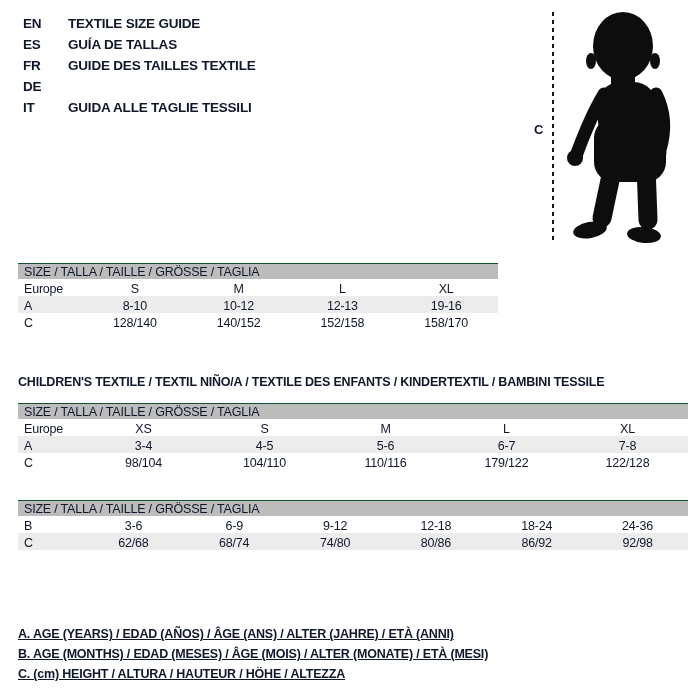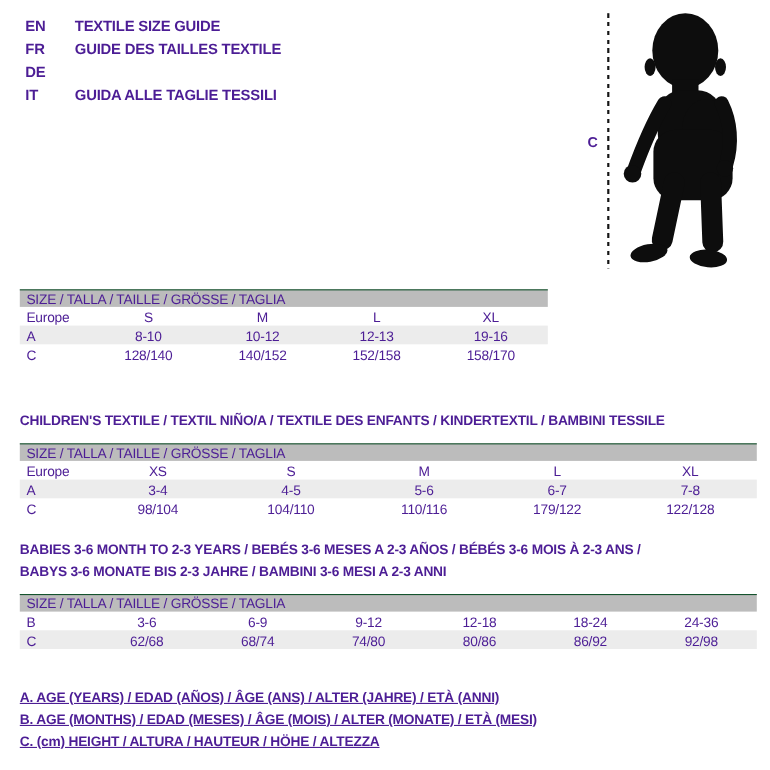--- a/index.html
+++ b/index.html
@@ -1,18 +1,18 @@
 <!DOCTYPE html>
 <html><head>
 <meta charset="utf-8">
 <style>
   html,body { margin:0; padding:0; background:#ffffff; }
   .page {
     position:relative; width:700px; height:700px; background:#ffffff;
-    font-family:"Liberation Sans", sans-serif; color:#4c1d95;
+    font-family:"Liberation Sans", sans-serif; color:#0f172a;
     letter-spacing:-0.2px; overflow:hidden;
   }
 
   
   .lang-list { position:absolute; left:23px; top:13px; }
   .lang-row { display:flex; line-height:21px; font-weight:bold; font-size:13.5px; }
   .lang-row .code { width:45px; }
   .lang-row .t { white-space:nowrap; }
 
   
@@ -44,20 +44,24 @@
 </style>
 </head>
 <body>
 
 <div class="page">
 
   <div class="lang-list" id="langs">
       <div class="lang-row">
         <span class="code">EN</span>
         <span class="t">TEXTILE SIZE GUIDE</span>
+      </div>
+      <div class="lang-row">
+        <span class="code">ES</span>
+        <span class="t">GUÍA DE TALLAS</span>
       </div>
       <div class="lang-row">
         <span class="code">FR</span>
         <span class="t">GUIDE DES TAILLES TEXTILE</span>
       </div>
       <div class="lang-row">
         <span class="code">DE</span>
       </div>
       <div class="lang-row">
         <span class="code">IT</span>
@@ -151,24 +155,20 @@
             <span class="val">104/110</span>
             <span class="val">110/116</span>
             <span class="val">179/122</span>
             <span class="val">122/128</span>
           </div>
         </div>
     </div>
   </div>
 
   <div class="section" style="top:490px">
-    <div class="sec-title">
-        <div>BABIES 3-6 MONTH TO 2-3 YEARS / BEBÉS 3-6 MESES A 2-3 AÑOS / BÉBÉS 3-6 MOIS À 2-3 ANS /</div>
-        <div>BABYS 3-6 MONATE BIS 2-3 JAHRE / BAMBINI 3-6 MESI A 2-3 ANNI</div>
-      </div>
     <div class="size-table" style="width:670px; margin-top:10px">
       <div class="size-bar">SIZE / TALLA / TAILLE / GRÖSSE / TAGLIA</div>
       <div class="rows">
           <div class="size-row">
             <span class="lbl">B</span>
             <span class="val">3-6</span>
             <span class="val">6-9</span>
             <span class="val">9-12</span>
             <span class="val">12-18</span>
             <span class="val">18-24</span>

